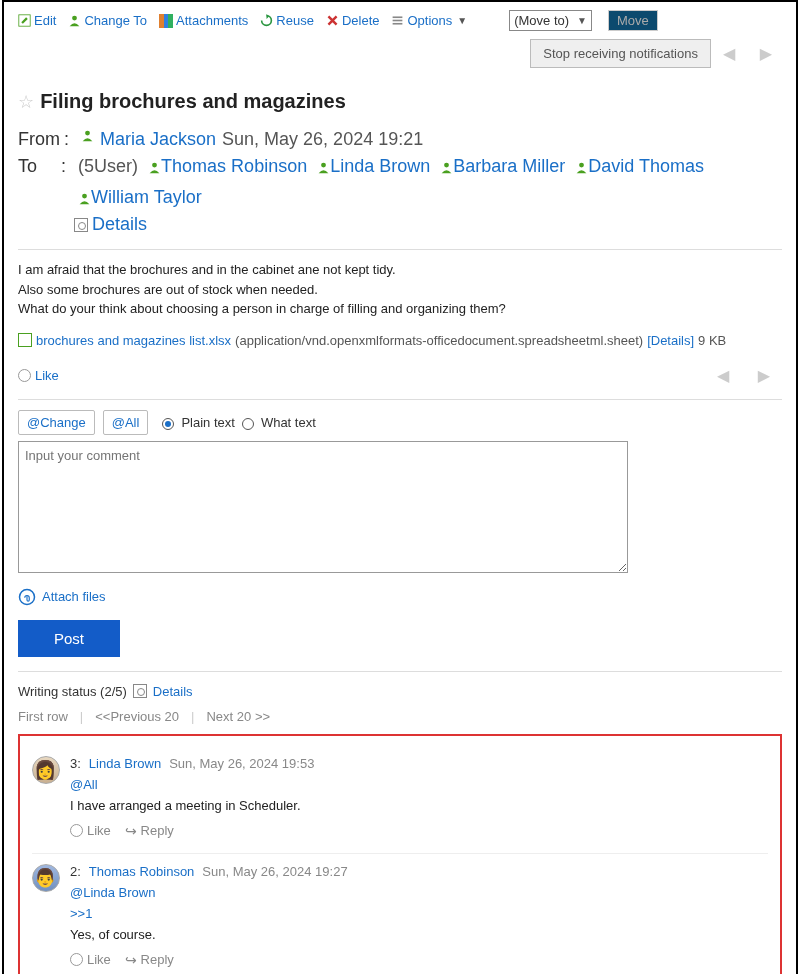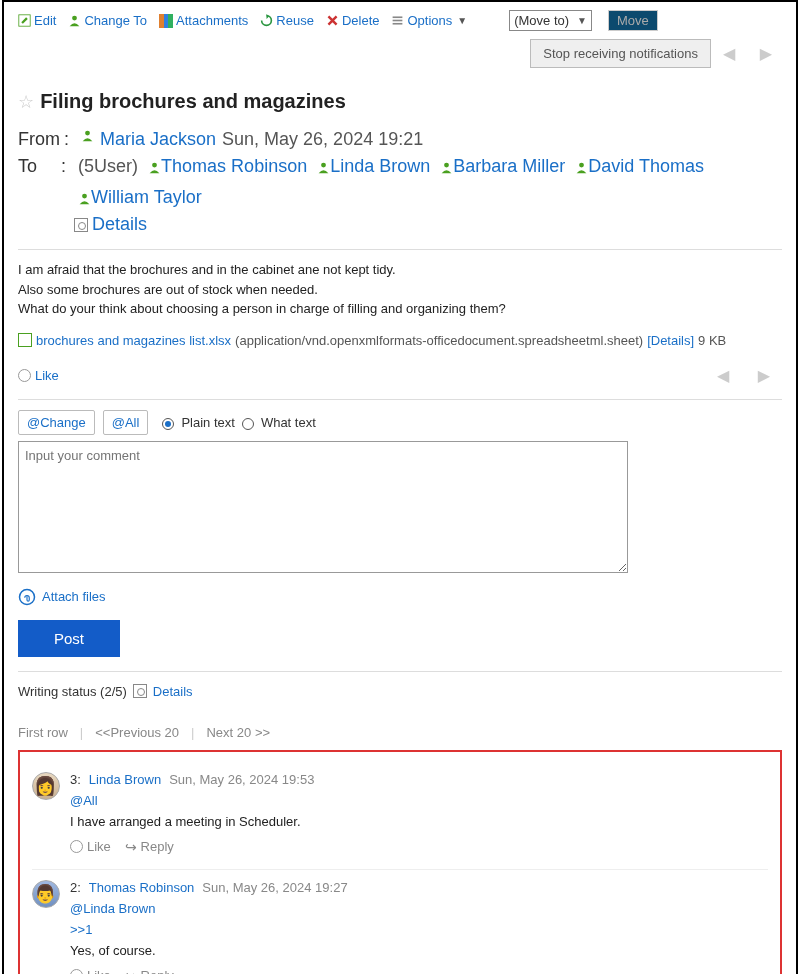--- a/index.html
+++ b/index.html
@@ -92,21 +92,21 @@
   .radio-group { display:flex; align-items:flex-end; gap:7px; margin-left:6px; color:#333;}
   .radio { appearance:none; width:12px; height:12px; border:1px solid #555; border-radius:50%; display:inline-block; position:relative; margin:0;}
   .radio.checked::after { content:''; position:absolute; width:6px; height:6px; background:#1a6fc7; border-radius:50%; left:2px; top:2px;}
   textarea.comment-input {
     width: 610px; height: 132px; border:1px solid #999; resize: both;
     padding: 6px; font-family: inherit; font-size:13px; color:#999;
   }
   .attach-files { display:flex; align-items:center; gap:6px; color:#1a6fc7; margin-top:12px; cursor:pointer;}
   .post-btn { background:#135cc8; color:#fff; border:none; padding:10px 36px; font-size:15px; margin-top:14px; cursor:pointer;}
   .writing-status { margin-top: 12px; display:flex; align-items:center; gap:6px;}
-  .paging { margin-top: 26px; color:#888; display:flex; gap:12px;}
+  .paging { margin-top: 10px; color:#888; display:flex; gap:12px;}
   .paging .sep { color:#ccc;}
   .comments-frame { border:2px solid #d33; margin-top:10px; padding: 10px 12px 12px 12px;}
   .comment { display:flex; gap:10px; padding: 10px 0 14px 0; }
   .comment + .comment { border-top: 1px solid #eee; }
   .avatar { width:28px; height:28px; border-radius:50%; background:#ccc; flex-shrink:0; border:1px solid #aaa; overflow:hidden; display:flex; align-items:center; justify-content:center; font-size:18px;}
   .avatar.a1 { background: linear-gradient(#e8d8c0,#c9b090);}
   .avatar.a2 { background: linear-gradient(#a0b8e0,#7090c0);}
   .c-body { flex:1;}
   .c-header { display:flex; align-items:center; gap:8px; margin-bottom:6px;}
   .c-num { color:#333;}

